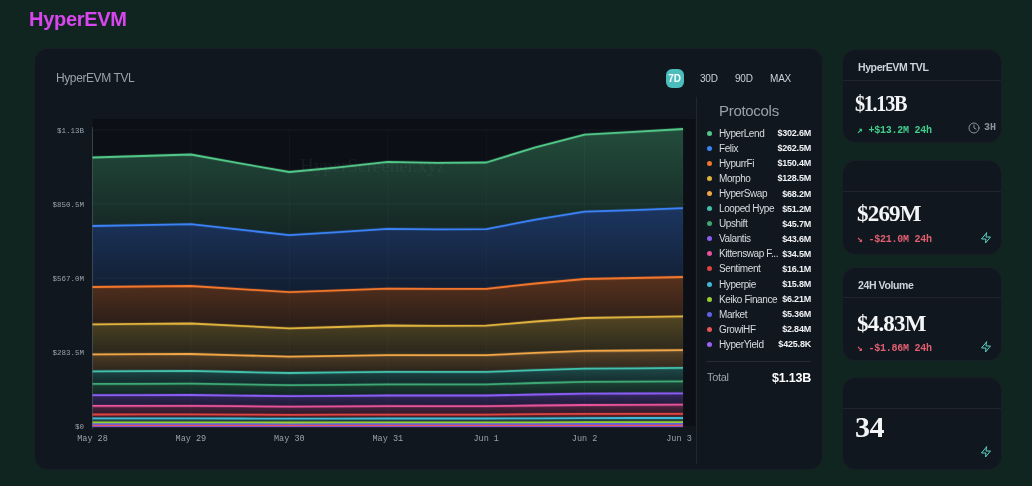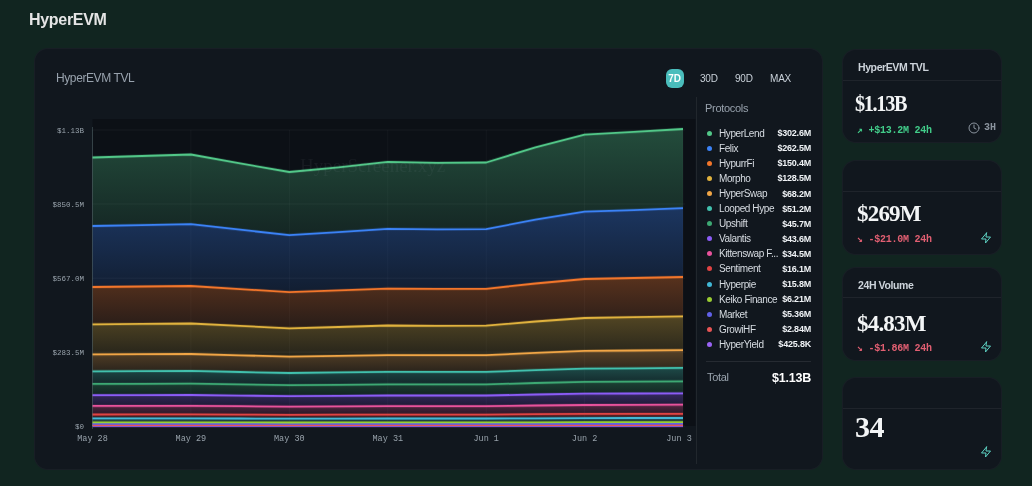--- a/index.html
+++ b/index.html
@@ -1,27 +1,27 @@
 <!DOCTYPE html>
 <html><head><meta charset="utf-8">
 <style>
 * { margin:0; padding:0; box-sizing:border-box; }
 html,body { width:1032px; height:486px; background:#112520; font-family:"Liberation Sans", sans-serif; overflow:hidden; position:relative; }
 .abs { position:absolute; }
-h1 { position:absolute; left:29px; top:11px; font-size:16px; line-height:17px; color:#e5e5e5; letter-spacing:-0.3px; }
+h1 { position:absolute; left:29px; top:11px; font-size:20px; line-height:17px; color:#d946ef; letter-spacing:-0.3px; }
 .card { position:absolute; background:#11171e; border-radius:14px; border:1px solid rgba(255,255,255,0.03); }
 #main { left:34px; top:48px; width:789px; height:422px; }
 #ctitle { left:21px; top:22px; font-size:12px; color:#98a2ad; letter-spacing:-0.4px; }
 .rng { position:absolute; top:19.5px; font-size:10px; color:#c9d1d9; letter-spacing:-0.2px; }
 #r7 { left:630.5px; width:18px; height:19px; background:#4abdbc; color:#fbfefe; font-weight:bold; border-radius:6px; text-align:center; line-height:19px; }
 #r30 { left:665px; line-height:19px; }
 #r90 { left:700px; line-height:19px; }
 #rmax { left:735px; line-height:19px; }
 #vdiv { left:660.5px; top:48px; width:1px; height:367px; background:rgba(255,255,255,0.07); }
-#ptitle { left:670px; top:53px; font-size:11px; color:#98a2ad; letter-spacing:-0.3px; }
+#ptitle { left:684px; top:53px; font-size:15px; color:#98a2ad; letter-spacing:-0.3px; }
 #legend { position:absolute; left:672px; top:76.6px; width:104px; }
 .lrow { display:flex; align-items:center; height:15.1px; }
 .dot { width:5px; height:5px; border-radius:50%; flex:0 0 5px; margin-right:7px; }
 .lname { font-size:10px; color:#d7dce2; white-space:nowrap; letter-spacing:-0.4px; }
 .lval { margin-left:auto; font-size:9px; font-weight:bold; color:#f0f3f6; letter-spacing:-0.2px; }
 #ldiv { left:671px; top:312px; width:105px; height:1px; background:rgba(255,255,255,0.09); }
 #total { left:672px; top:322px; width:104px; height:16px; display:flex; align-items:flex-start; }
 #total .tl { font-size:11px; color:#9aa4ae; letter-spacing:-0.3px; }
 #total .tv { margin-left:auto; font-size:12.5px; font-weight:bold; color:#fff; letter-spacing:-0.2px; }
 .scard { left:842px; width:160px; }

